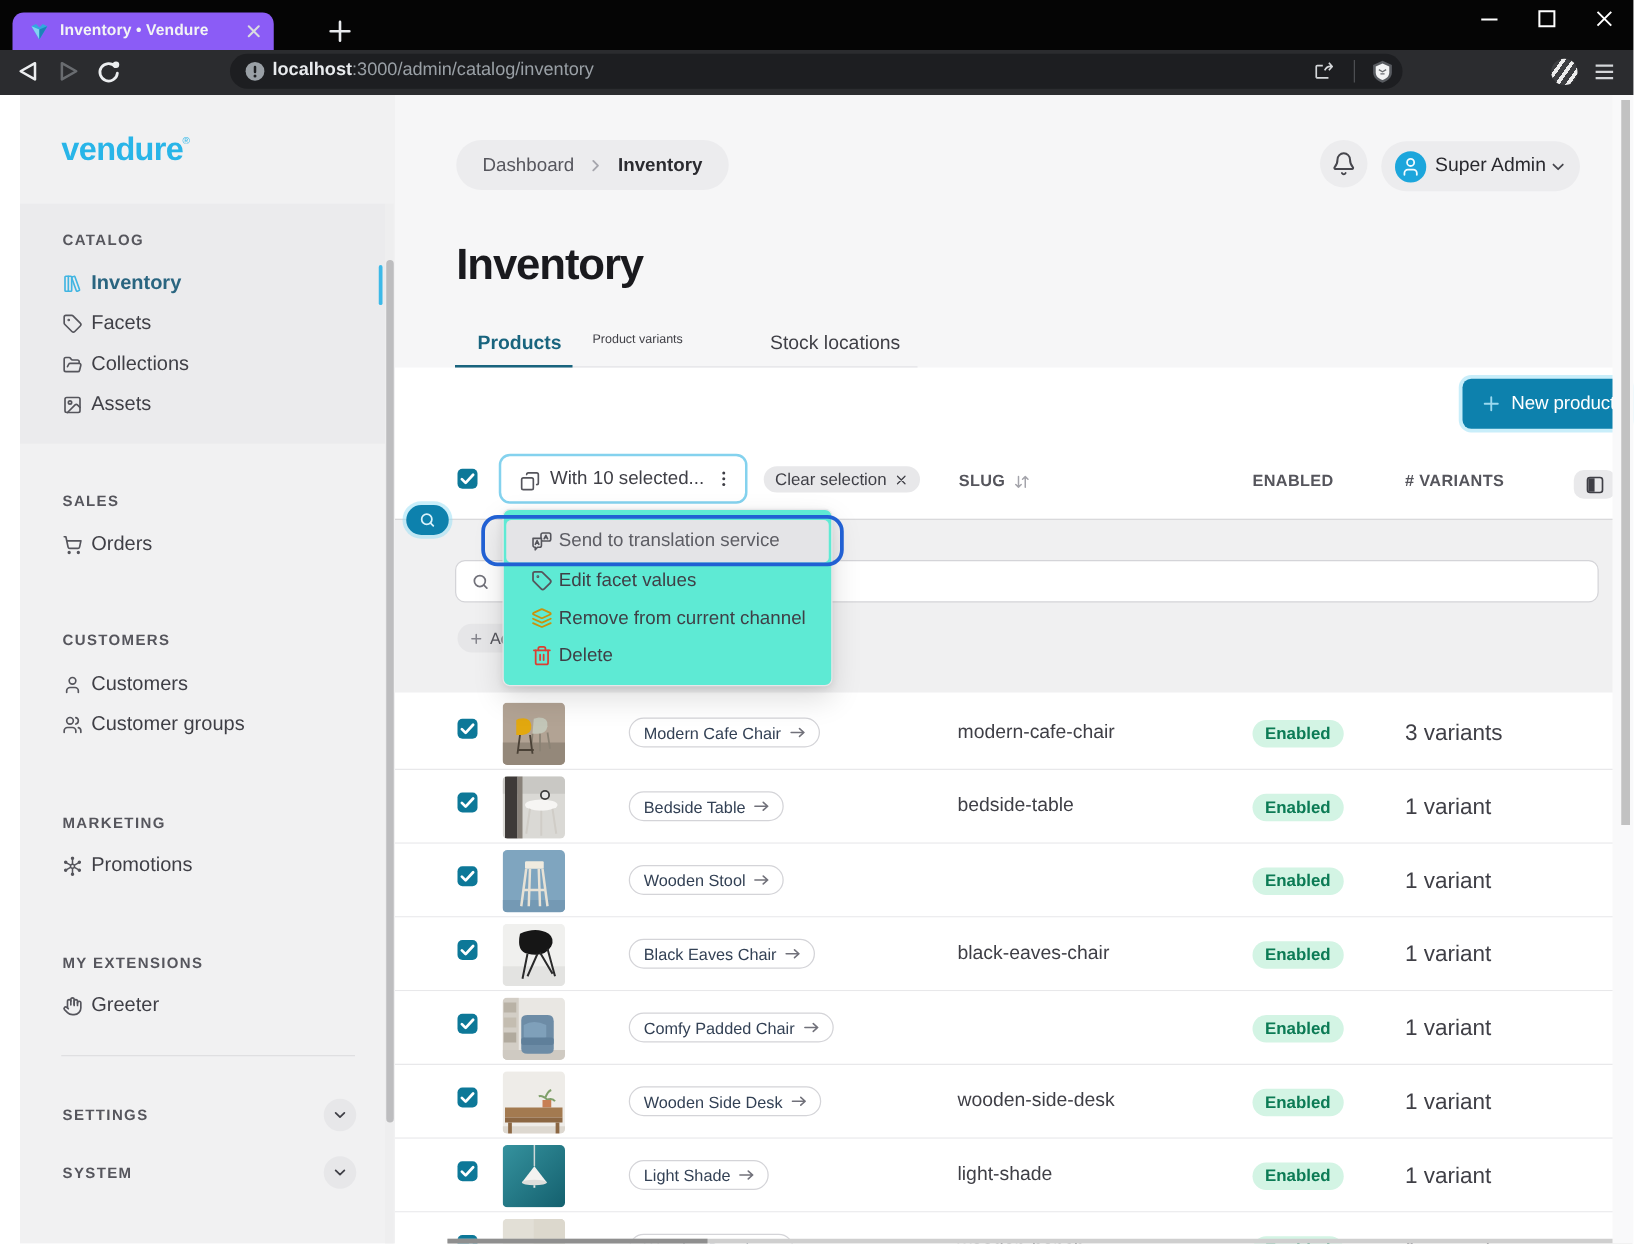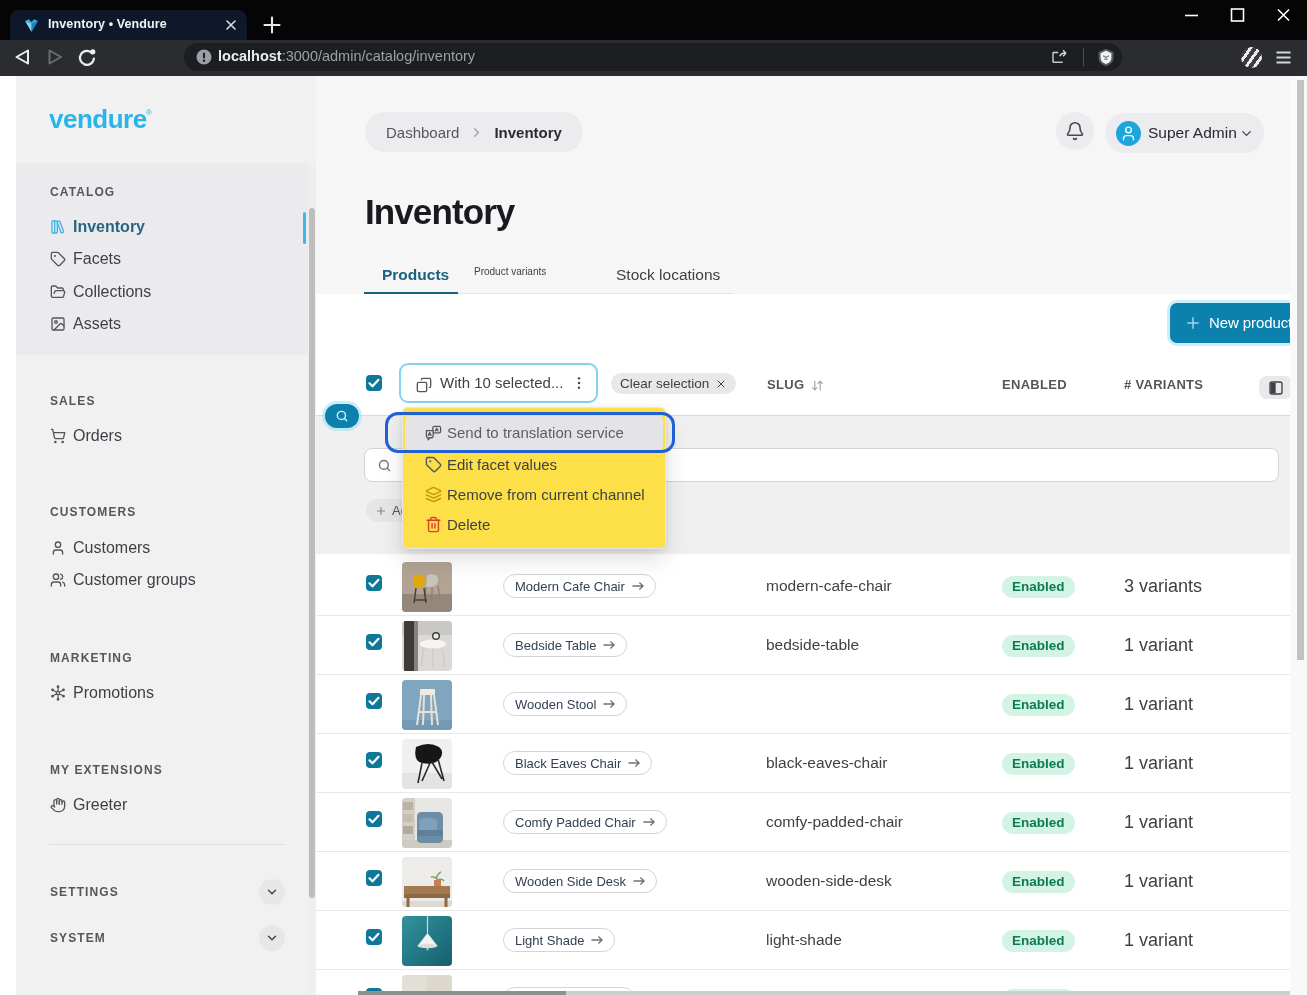--- a/index.html
+++ b/index.html
@@ -2,21 +2,21 @@
 <html><head>
 <meta charset="utf-8">
 <style>
   * { margin:0; padding:0; box-sizing:border-box; }
   html,body { width:1307px; height:995px; overflow:hidden; }
   body { font-family:"Liberation Sans", sans-serif; -webkit-font-smoothing:antialiased; }
   .app { position:relative; width:1307px; height:995px; background:#fff; overflow:hidden; }
 
   
   .titlebar { position:absolute; left:0; top:0; width:1307px; height:40px; background:#050505; }
-  .tab { position:absolute; left:10px; top:10px; width:237px; height:30px; background:#0f172a; border-radius:9px 9px 0 0; }
+  .tab { position:absolute; left:10px; top:10px; width:209px; height:30px; background:#8b5cf6; border-radius:9px 9px 0 0; }
   .tab-title { position:absolute; left:38px; top:0; height:30px; line-height:29px; color:#f2f4f5; font-size:12.5px; font-weight:700; letter-spacing:0.1px; }
   .favicon { position:absolute; left:13px; top:7px; }
   .tab-close { position:absolute; right:7px; top:6px; width:18px; height:18px; }
   .newtab { position:absolute; left:258px; top:11px; width:28px; height:28px; }
   .wbtns { position:absolute; right:0; top:0; height:30px; }
   .toolbar { position:absolute; left:0; top:40px; width:1307px; height:36px; background:#2b2c2f; }
   .addrbar { position:absolute; left:184px; top:3px; width:938px; height:28px; background:#1d1e21; border-radius:14px; }
   .url { position:absolute; left:34px; top:0; height:28px; line-height:27px; font-size:14.5px; color:#9aa0a6; }
   .url b { color:#e8eaed; font-weight:700; }
 
@@ -57,21 +57,21 @@
   .selbtn span { position:absolute; left:39px; top:0; height:36px; line-height:35px; font-size:15px; color:#3f3f46; }
   .clearchip { position:absolute; left:295px; top:297px; height:21px; border-radius:11px; background:#e8e8ea; font-size:13.5px; color:#3f3f46; display:flex; align-items:center; padding:0 9px; gap:6px; }
   .colhead { position:absolute; top:302px; height:14px; line-height:14px; font-size:13px; font-weight:700; color:#55555c; letter-spacing:0.3px; }
   .colbtn { position:absolute; left:943px; top:300px; width:34px; height:23px; background:#e9e9eb; border-radius:8px; }
 
   .filterbar { position:absolute; left:0; top:339px; width:990px; height:139px; background:#f0f0f1; border-top:1px solid #d9d9db; }
   .searchpill { position:absolute; left:9px; top:328px; width:34px; height:24px; background:#0d81ad; border-radius:12px; box-shadow:0 0 0 3px rgba(148,222,245,.5); }
   .searchbox { position:absolute; left:48px; top:372px; width:915px; height:34px; background:#fff; border:1px solid #d4d4d8; border-radius:8px; }
   .addfilter { position:absolute; left:50px; top:423px; width:104px; height:23px; background:#e6e6e8; border-radius:12px; font-size:13px; color:#55555c; line-height:23px; padding-left:26px; }
 
-  .menu { position:absolute; left:86px; top:331px; width:264px; height:142px; background:#fde047; border:1px solid #e7e7e9; border-radius:6px; box-shadow:0 10px 24px rgba(0,0,0,.13), 0 2px 6px rgba(0,0,0,.08); }
+  .menu { position:absolute; left:86px; top:331px; width:264px; height:142px; background:#5eead4; border:1px solid #e7e7e9; border-radius:6px; box-shadow:0 10px 24px rgba(0,0,0,.13), 0 2px 6px rgba(0,0,0,.08); }
   .hl-item { position:absolute; left:2px; top:8px; width:258px; height:34px; background:#e4e4e7; border-radius:4px; }
   .focus-ring { position:absolute; left:-18px; top:4px; width:290px; height:41px; border:3px solid #2160d3; border-radius:13px; }
   .mi { position:absolute; left:23px; height:20px; line-height:20px; font-size:15px; color:#3f3f46; }
   .mi-icon { position:absolute; left:22px; width:17px; height:17px; }
 
   .prow { position:absolute; left:0; width:990px; height:59px; border-bottom:1px solid #e8e8ea; background:#fff; }
   .pimg { position:absolute; left:86px; top:5px; width:50px; height:50px; border-radius:4px; overflow:hidden; }
   .pchip { position:absolute; left:187px; top:17px; height:24px; border:1px solid #d4d4d8; border-radius:12px; background:#fff; font-size:13px; color:#334155; display:flex; align-items:center; padding:0 10px 0 11px; white-space:nowrap; gap:7px; }
   .pslug { position:absolute; left:450px; top:0; height:59px; line-height:58px; font-size:15.5px; color:#3f3f46; }
   .pbadge { position:absolute; left:686px; top:19px; height:22px; border-radius:11px; background:#d3f4e4; color:#0c7b55; font-size:13.5px; font-weight:700; line-height:22px; padding:0 10px; }
@@ -395,21 +395,20 @@
               <rect x="1" y="16" width="10" height="8" fill="#c4bdb1"></rect>
               <rect x="1" y="28" width="10" height="8" fill="#b1aa9e"></rect>
               <rect y="42" width="50" height="8" fill="#cfcac2"></rect>
               <path d="M15 18 q0 -4 5 -4 l16 0 q5 0 5 5 l0 22 q0 4 -5 4 l-16 0 q-5 0 -5 -4 z" fill="#6d8ca6"></path>
               <path d="M17 22 q8 -5 18 0 l0 10 q-9 4 -18 0 z" fill="#7fa0ba"></path>
               <rect x="15" y="32" width="26" height="6" rx="2" fill="#5f7f9a"></rect>
             </svg></div>
         <div class="pchip">Comfy Padded Chair <svg width="13" height="10" viewBox="0 0 14 10">
               <path d="M1 5 H12 M8.2 1.6 L12 5 L8.2 8.4" stroke="#71717a" stroke-width="1.4" fill="none" stroke-linecap="round" stroke-linejoin="round"></path>
             </svg></div>
-        <div class="pslug">comfy-padded-chair</div>
         <div class="pbadge">Enabled</div>
         <div class="pvar">1 variant</div>
       </div>
       <div class="prow" style="top:776px">
         <div class="cbox" style="left:50px;top:18px"><svg viewBox="0 0 16 16" width="16" height="16">
               <path d="M3.5 8.3 L6.5 11.3 L12.5 4.8" stroke="#fff" stroke-width="2.2" fill="none" stroke-linecap="round" stroke-linejoin="round"></path>
             </svg></div>
         <div class="pimg"><svg width="50" height="50">
               <rect width="50" height="50" fill="#eeece8"></rect>
               <rect y="44" width="50" height="6" fill="#ddd8d0"></rect>

